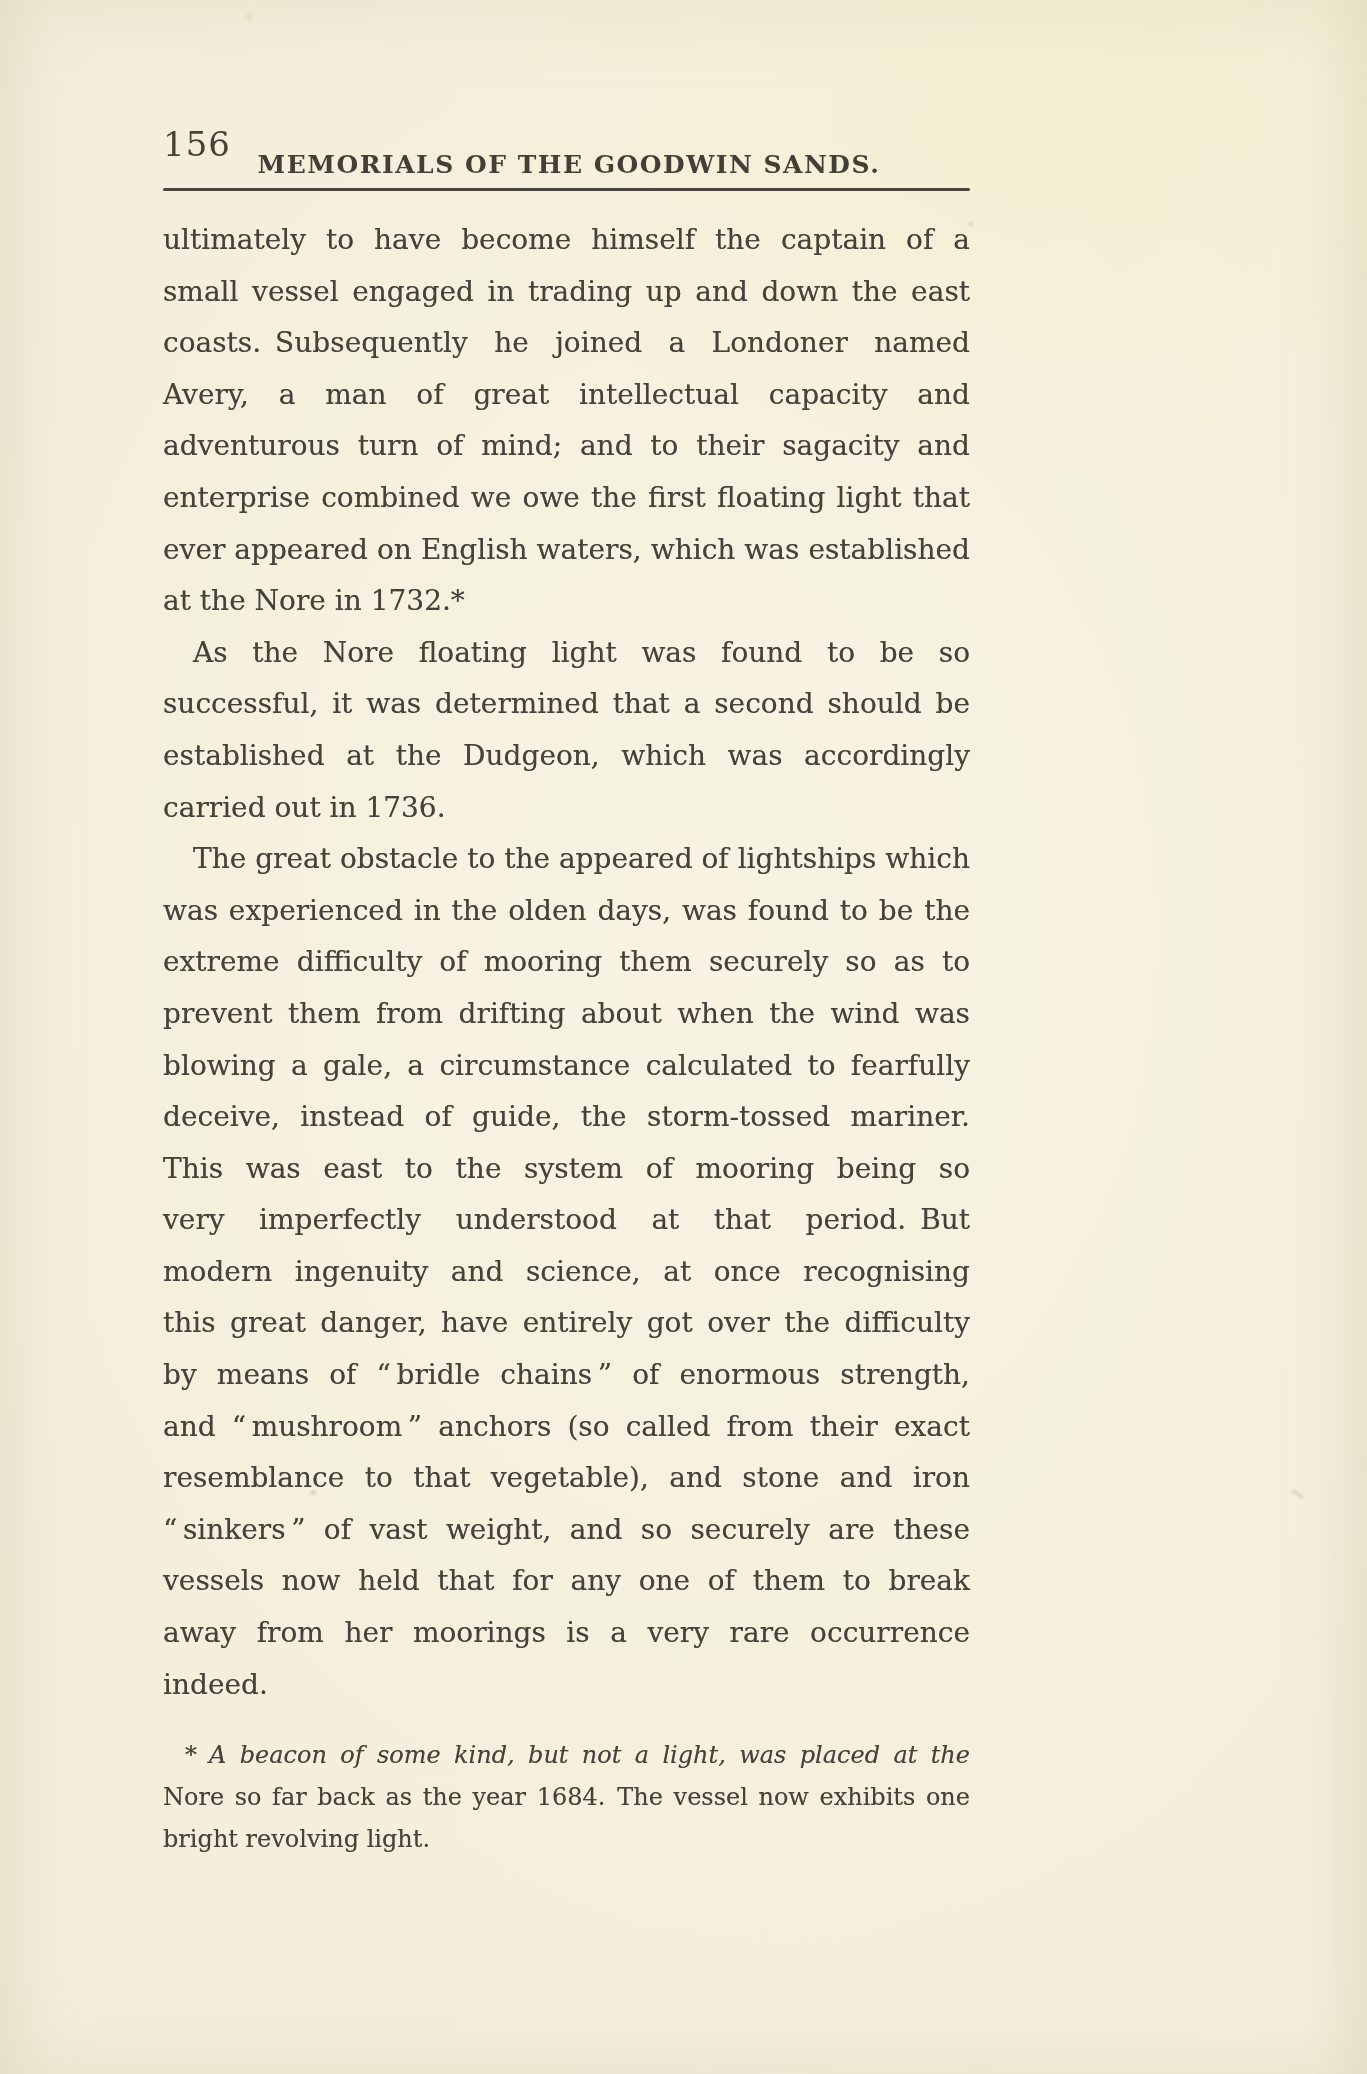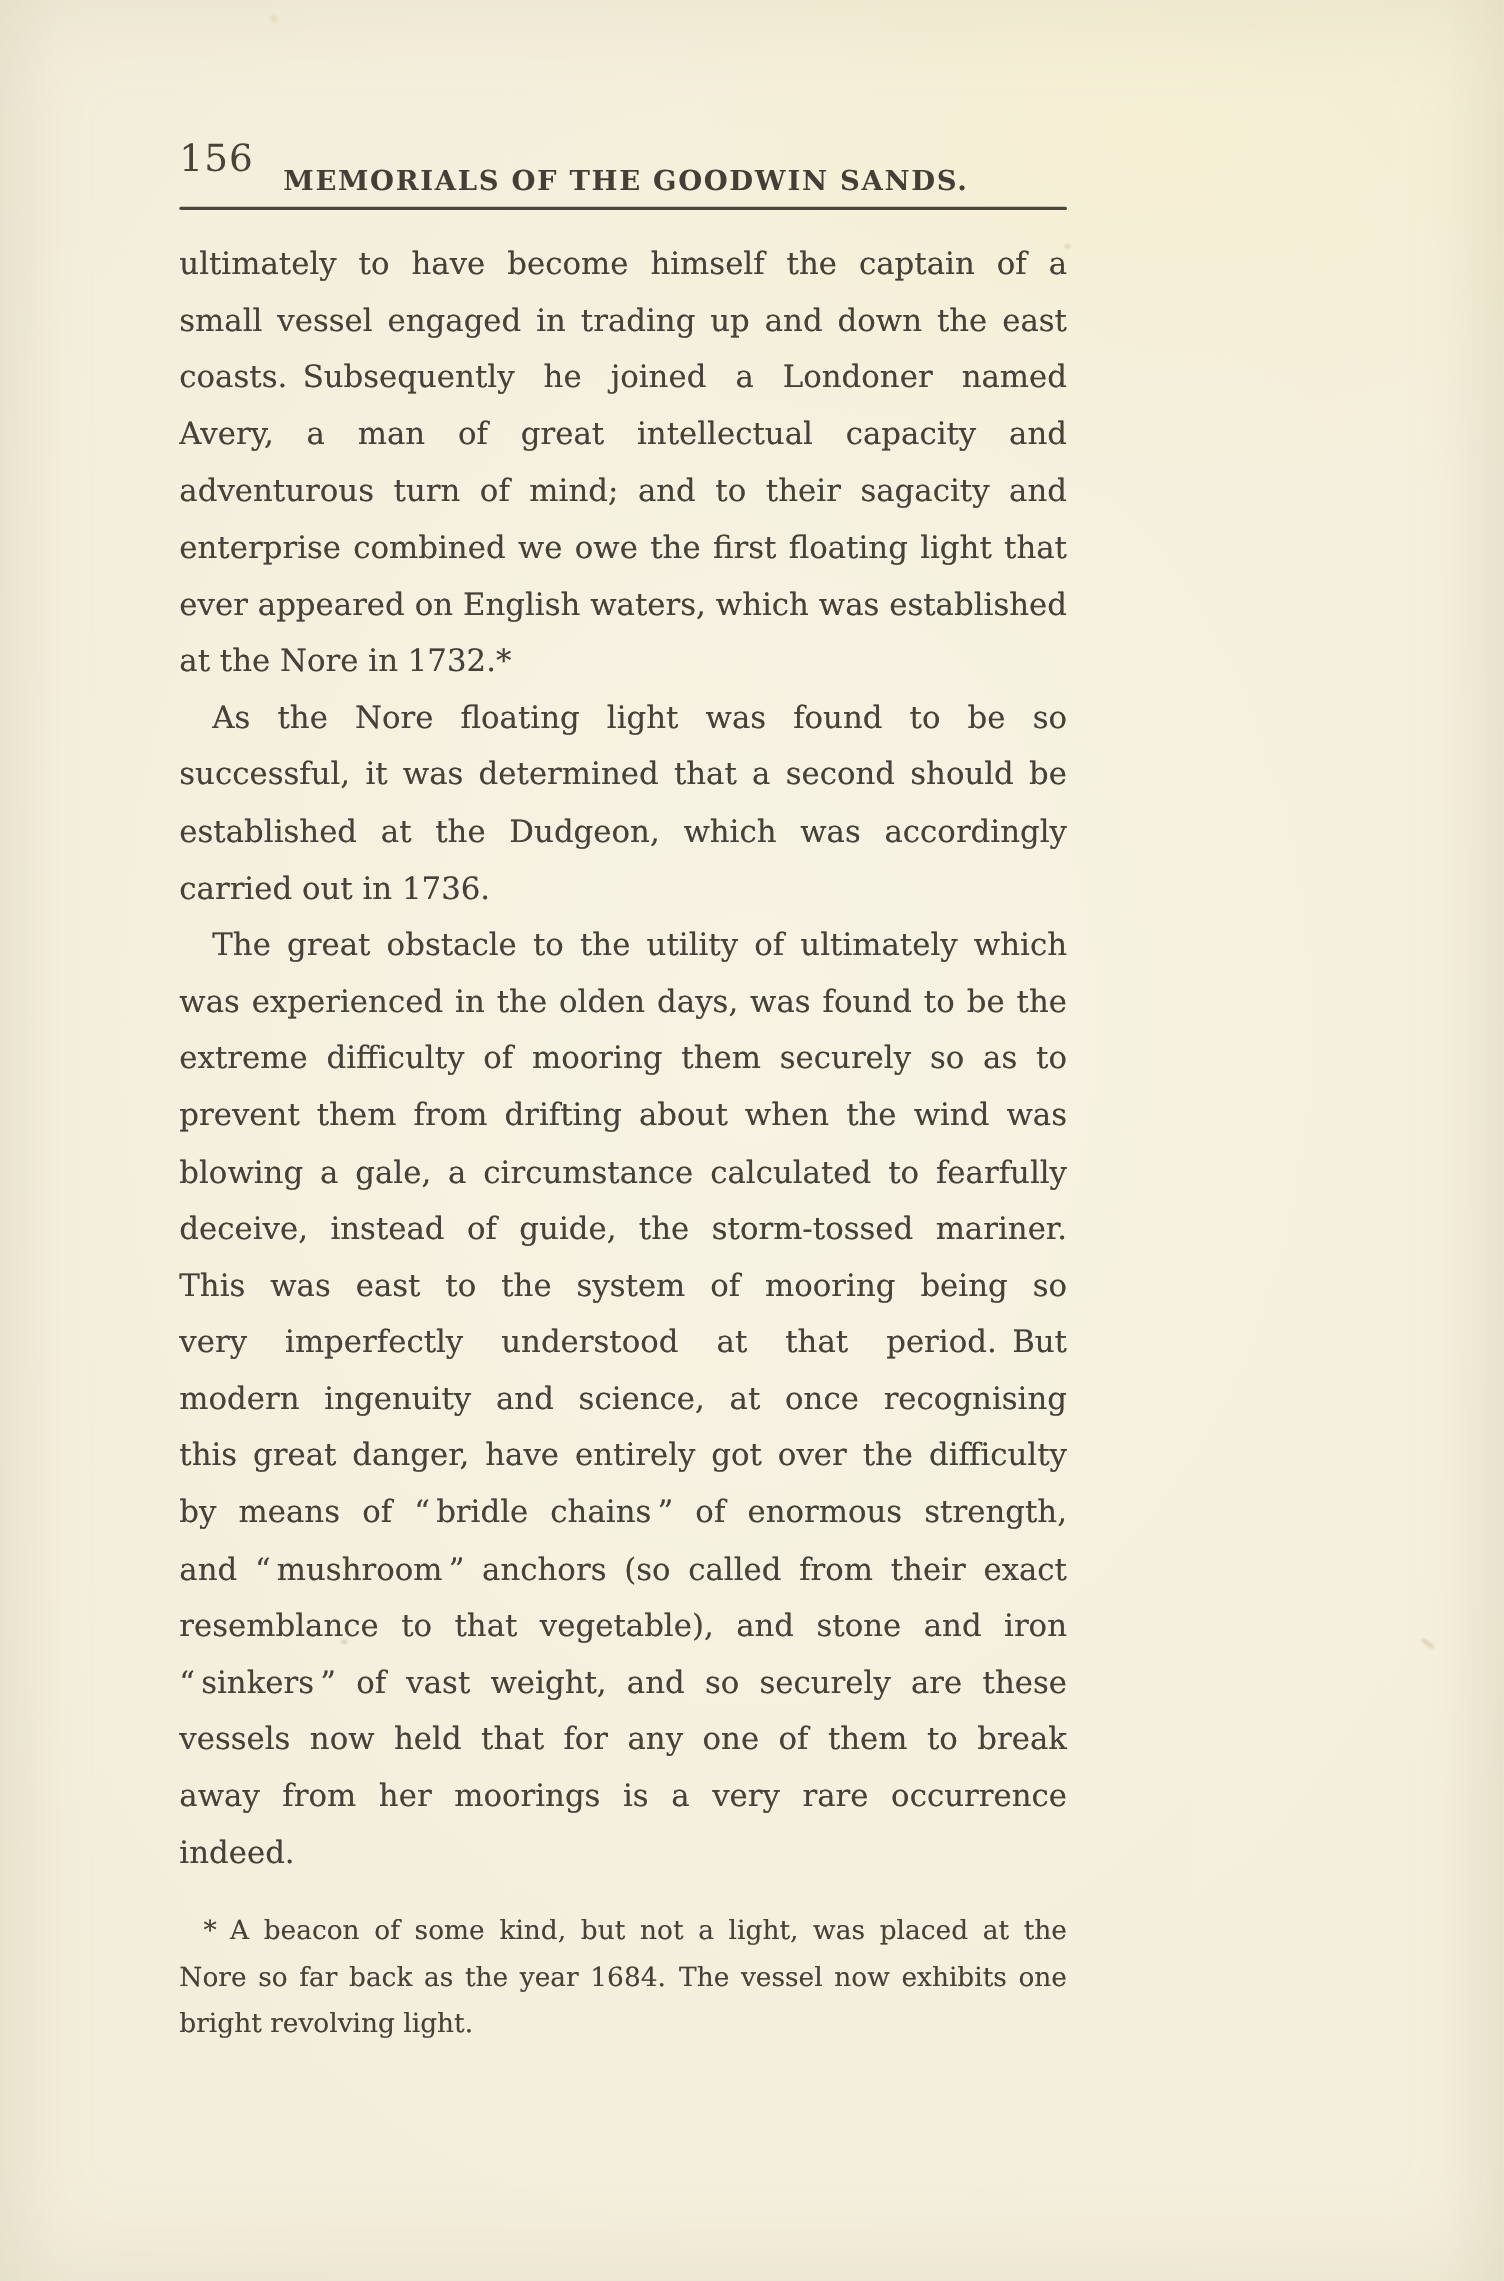--- a/index.html
+++ b/index.html
@@ -46,21 +46,21 @@
   .line  { text-align: justify; text-align-last: justify; }
   .line.last { text-align-last: left; }
   .line.indent { text-indent: 30px; }
   .footnote {
     position: absolute; top: 1734px; left: 163px; width: 807px;
     font-size: 24px; line-height: 42px;
     text-shadow: 0 0 0.4px rgba(70,66,58,0.5);
   }
   .fline { text-align: justify; text-align-last: justify; }
   .fline.last { text-align-last: left; }
-  .fline.indent { text-indent: 22px; }
+  .fline.indent { text-indent: 22px; font-style: italic; }
   .speck {
     position: absolute; border-radius: 50%; pointer-events: none;
   }
   .speck.s1 { left: 968px; top: 222px; width: 5px; height: 4px; background: rgba(190,160,120,0.35); filter: blur(1px); }
   .speck.s2 { left: 310px; top: 1490px; width: 6px; height: 5px; background: rgba(140,135,120,0.25); filter: blur(1px); }
   .speck.s3 { left: 1291px; top: 1492px; width: 14px; height: 4px; background: rgba(190,150,110,0.30); filter: blur(1px); transform: rotate(35deg); border-radius: 40%; }
   .speck.s4 { left: 246px; top: 14px; width: 6px; height: 6px; background: rgba(210,185,130,0.30); filter: blur(1.5px); }
 </style>
 </head>
 <body>
@@ -85,21 +85,21 @@
       <div class="line">ever appeared on English waters, which was established</div>
       <div class="line last">at the Nore in 1732.*</div>
     </div>
     <div>
       <div class="line indent">As the Nore floating light was found to be so</div>
       <div class="line">successful, it was determined that a second should be</div>
       <div class="line">established at the Dudgeon, which was accordingly</div>
       <div class="line last">carried out in 1736.</div>
     </div>
     <div>
-      <div class="line indent">The great obstacle to the utility of ultimately which</div>
+      <div class="line indent">The great obstacle to the appeared of lightships which</div>
       <div class="line">was experienced in the olden days, was found to be the</div>
       <div class="line">extreme difficulty of mooring them securely so as to</div>
       <div class="line">prevent them from drifting about when the wind was</div>
       <div class="line">blowing a gale, a circumstance calculated to fearfully</div>
       <div class="line">deceive, instead of guide, the storm-tossed mariner.</div>
       <div class="line">This was east to the system of mooring being so</div>
       <div class="line">very imperfectly understood at that period. But</div>
       <div class="line">modern ingenuity and science, at once recognising</div>
       <div class="line">this great danger, have entirely got over the difficulty</div>
       <div class="line">by means of “ bridle chains ” of enormous strength,</div>

